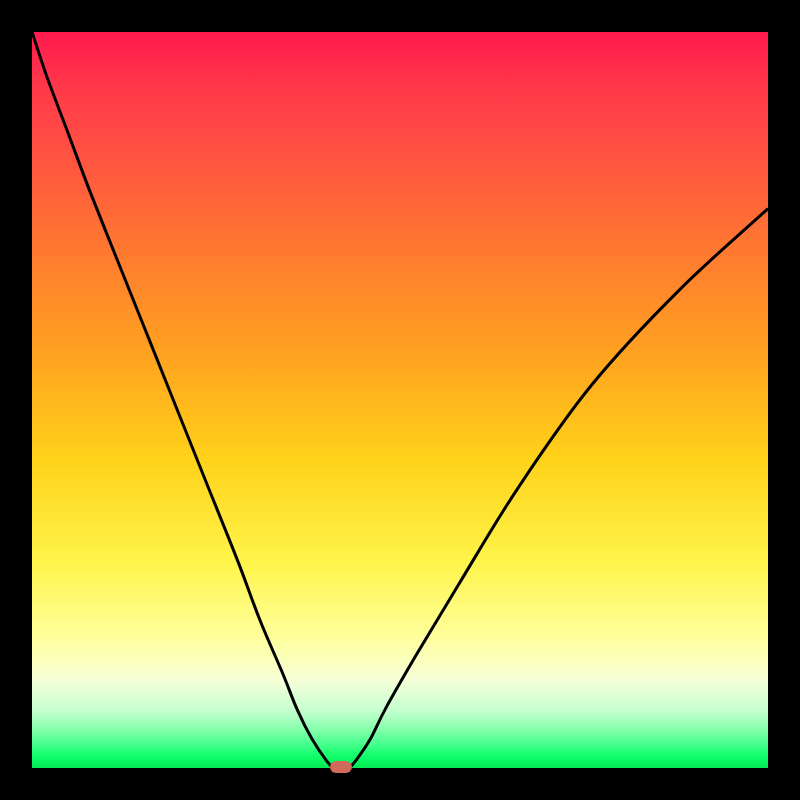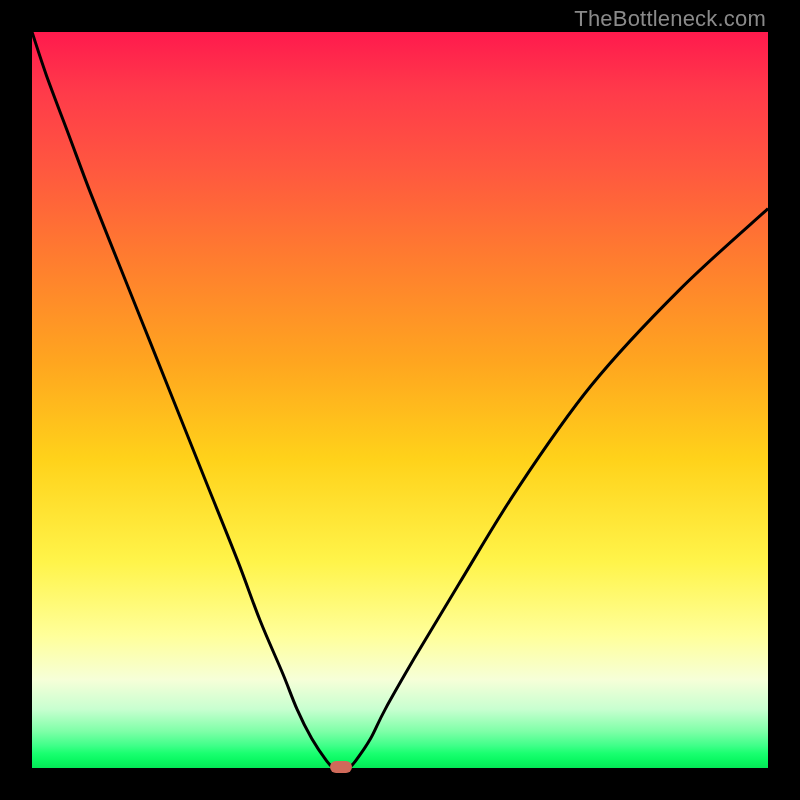--- a/index.html
+++ b/index.html
@@ -64,21 +64,20 @@
     width: 22px;
     height: 12px;
     background: #d06a5a;
     border-radius: 6px;
   }
 </style>
 </head>
 <body>
 
 <div class="frame">
-  <div class="watermark">TheBottleneck.com</div>
 
   <div class="plot-area">
     <svg class="curve" viewBox="0 0 736 736" preserveAspectRatio="none">
       <path id="curve-path" fill="none" stroke="#000" stroke-width="3" d="M 0.0 0.0 C 2.5 7.4, 8.6 27.0, 14.7 44.2 C 20.9 61.3, 29.4 83.4, 36.8 103.0 C 44.2 122.7, 50.3 139.8, 58.9 161.9 C 67.5 184.0, 78.5 211.0, 88.3 235.5 C 98.1 260.1, 107.9 284.6, 117.8 309.1 C 127.6 333.7, 137.4 358.2, 147.2 382.7 C 157.0 407.3, 166.8 431.8, 176.6 456.3 C 186.5 480.9, 197.5 507.8, 206.1 529.9 C 214.7 552.0, 220.8 570.4, 228.2 588.8 C 235.5 607.2, 244.1 625.6, 250.2 640.3 C 256.4 655.0, 260.1 666.1, 265.0 677.1 C 269.9 688.2, 274.8 698.0, 279.7 706.6 C 284.6 715.1, 290.7 723.7, 294.4 728.6 C 298.1 733.5, 299.3 734.8, 301.8 736.0 C 304.2 737.2, 306.7 736.0, 309.1 736.0 C 311.6 736.0, 314.0 737.2, 316.5 736.0 C 318.9 734.8, 320.2 733.5, 323.8 728.6 C 327.5 723.7, 333.7 715.1, 338.6 706.6 C 343.5 698.0, 345.9 690.6, 353.3 677.1 C 360.6 663.6, 370.5 646.5, 382.7 625.6 C 395.0 604.7, 409.7 580.2, 426.9 552.0 C 444.1 523.8, 463.7 489.4, 485.8 456.3 C 507.8 423.2, 532.4 386.4, 559.4 353.3 C 586.3 320.2, 618.2 287.0, 647.7 257.6 C 677.1 228.2, 721.3 190.1, 736.0 176.6"></path>
     </svg>
     <div id="min-marker" class="min-marker" style="left: 298.12px; top: 729px; background: rgb(208, 106, 90);"></div>
   </div>
 </div>
 
 </body></html>

